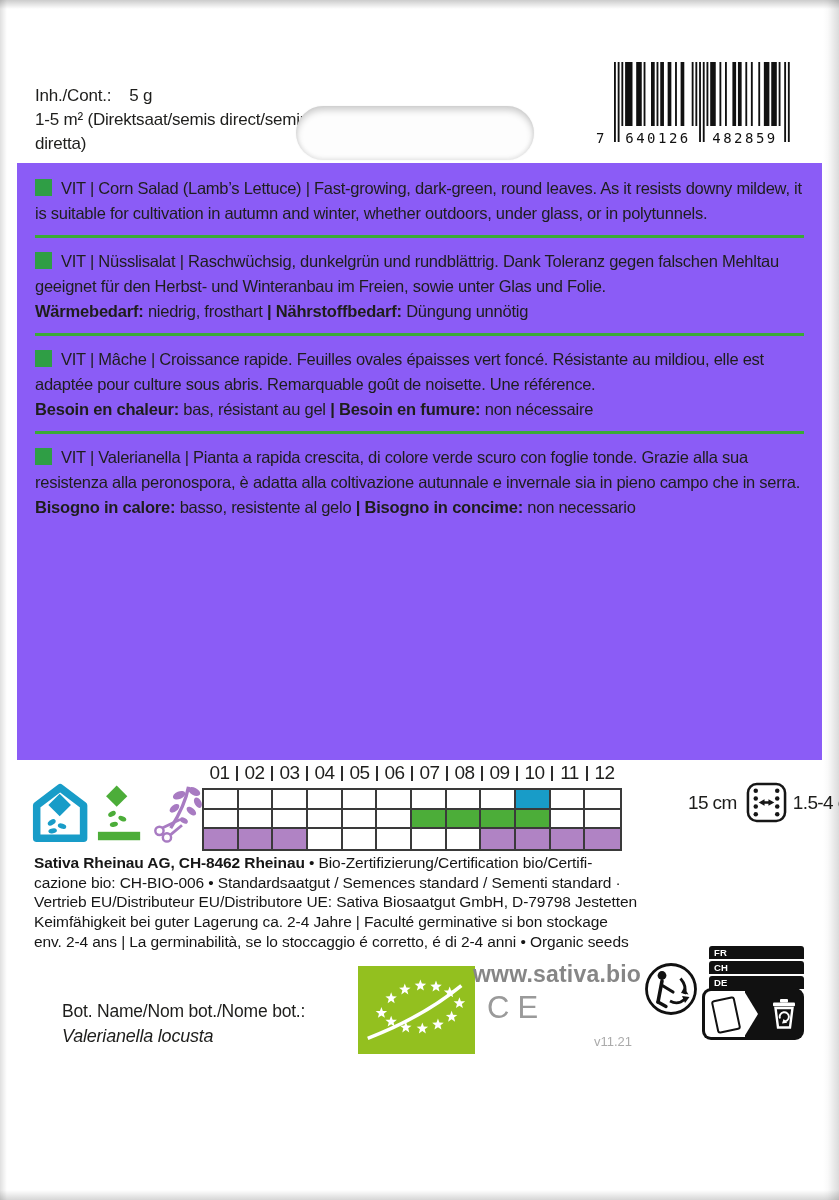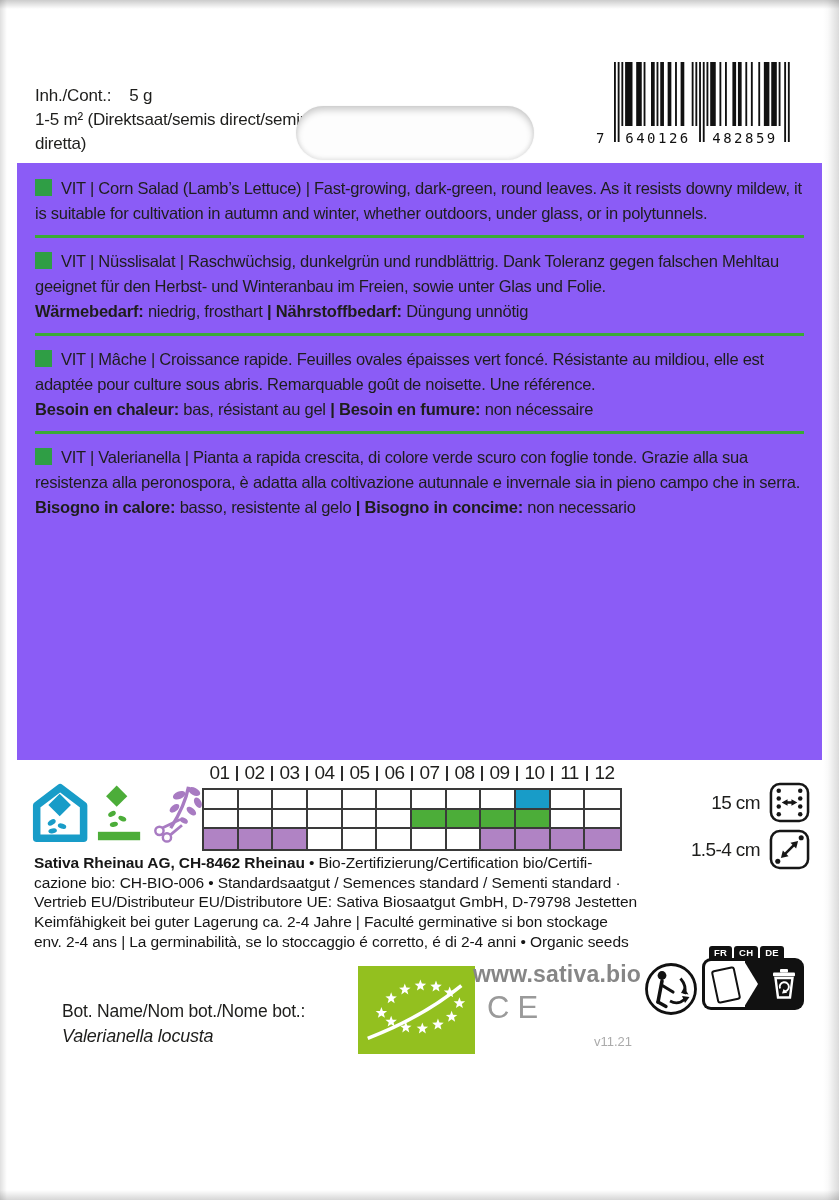--- a/index.html
+++ b/index.html
@@ -44,39 +44,39 @@
   .cal-table { position:absolute; left:202px; top:762px; width:420px; }
   .cal-head { display:flex; height:26px; align-items:flex-start; font-size:19px; letter-spacing:-0.5px; color:#1e1e1c; }
   .cal-head-cell { flex:1; text-align:center; position:relative; }
   .cal-head-cell + .cal-head-cell::before { content:""; position:absolute; left:-1px; top:4px; width:2px; height:15px; background:#2d2d2d; }
   .cal-grid { display:grid; grid-template-columns:repeat(12,1fr); grid-template-rows:20px 19px 20px; border:2px solid #3a3a3a; background:#fff; }
   .cal-cell { border-right:2px solid #3a3a3a; border-bottom:2px solid #3a3a3a; }
   .cal-cell.col-last { border-right:none; }
   .cal-cell.row-last { border-bottom:none; }
 
   
-  .spacing-list { position:absolute; left:688px; top:782px; width:122px; display:flex; flex-direction:column; gap:6px; }
+  .spacing-list { position:absolute; left:688px; top:782px; width:122px; display:flex; gap:6px; }
   .spacing-row { display:flex; align-items:center; justify-content:flex-end; gap:9px; height:41px; }
   .spacing-label { font-size:19px; letter-spacing:-0.6px; white-space:nowrap; }
 
   
   .producer-block { position:absolute; left:34px; top:853px; width:615px; font-size:15.5px; line-height:19.7px; letter-spacing:-0.1px; white-space:nowrap; color:#161616; }
 
   
   .eu-logo { position:absolute; left:358px; top:966px; width:117px; height:88px; background:#93c01f; }
   .website { position:absolute; left:473px; top:961px; font-size:23px; font-weight:bold; color:#868686; letter-spacing:0.2px; }
   .ce-mark { position:absolute; left:487px; top:990px; font-size:31px; font-weight:400; color:#9a9a9a; letter-spacing:8px; }
   .version { position:absolute; left:594px; top:1034px; font-size:13px; color:#ababab; }
   .bot-label { position:absolute; left:62px; top:1001px; font-size:17.5px; letter-spacing:-0.2px; }
   .bot-name { position:absolute; left:62px; top:1026px; font-size:18px; font-style:italic; letter-spacing:-0.2px;text-align:center; }
 
   
   .triman { position:absolute; left:643px; top:961px; }
   .recycle-label { position:absolute; left:702px; top:946px; width:102px; }
-  .rl-tabs { display:flex; gap:2px; padding-left:7px; }
+  .rl-tabs { display:flex; gap:2px; padding-left:7px;flex-direction:column; }
   .rl-tab { background:#111; color:#fff; font-size:9.5px; font-weight:bold; padding:1px 5px; border-radius:3px 3px 0 0; letter-spacing:0.2px; }
   .rl-body { position:relative; height:52px; margin-top:-1px; }
   .rl-bg { position:absolute; left:0; top:0; right:0; bottom:0; background:#111; border-radius:9px; }
   .rl-white { position:absolute; left:3px; top:3px; bottom:3px; width:40px; background:#fff; border-radius:6px 0 0 6px; }
   .rl-point { position:absolute; left:42px; top:3px; bottom:3px; width:14px; background:#fff; clip-path:polygon(0 0, 0 100%, 100% 50%); }
   .rl-env { position:absolute; left:12px; top:10px; width:20px; height:30px; background:#fff; border:2.5px solid #111; border-radius:3px; transform:rotate(-12deg); }
   .rl-bin { position:absolute; right:6px; top:10px; }
 </style>
 </head>
 <body>

